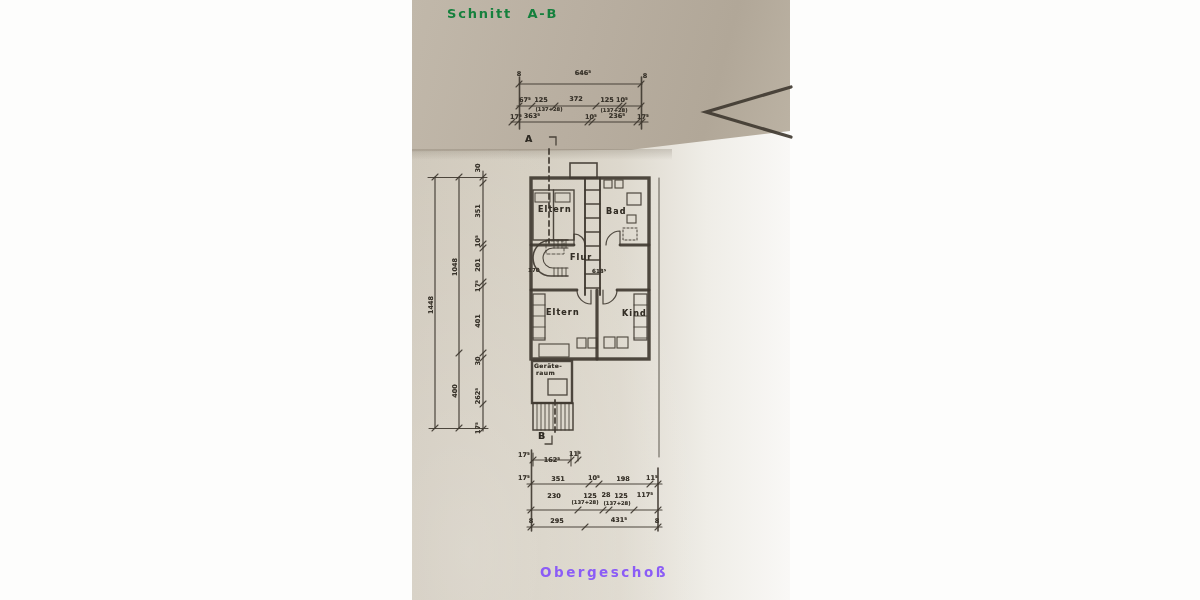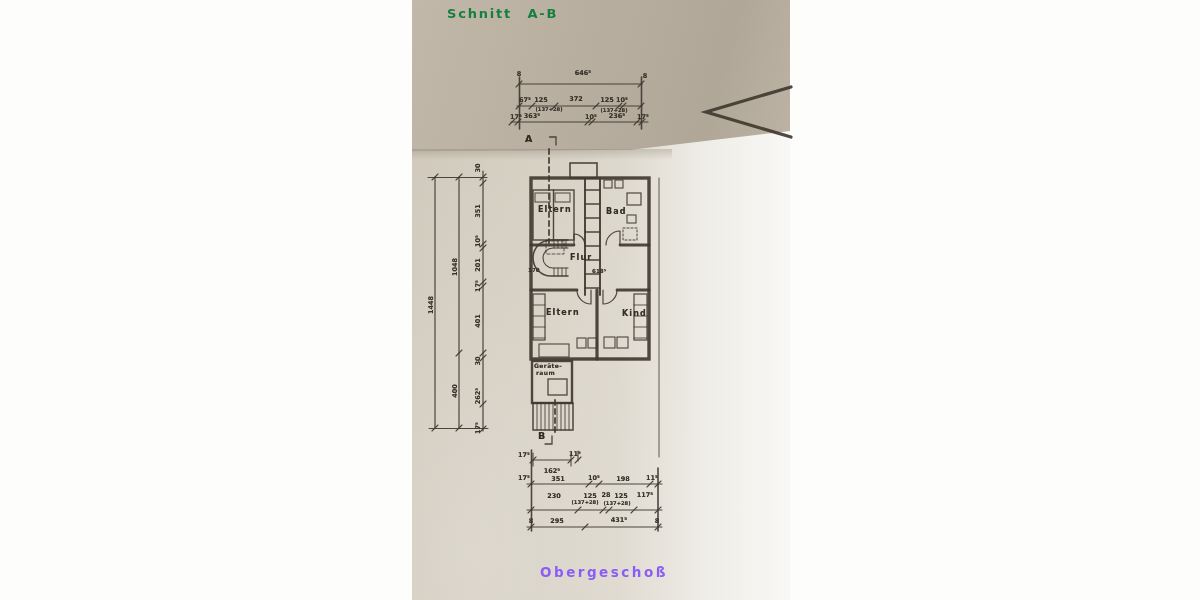--- a/index.html
+++ b/index.html
@@ -187,21 +187,21 @@
 <span class="lb rot" style="left:478px;top:211px">351</span>
 <span class="lb rot" style="left:478px;top:241px">10⁵</span>
 <span class="lb rot" style="left:478px;top:265px">201</span>
 <span class="lb rot" style="left:478px;top:286px">17⁵</span>
 <span class="lb rot" style="left:478px;top:321px">401</span>
 <span class="lb rot" style="left:478px;top:361px">30</span>
 <span class="lb rot" style="left:478px;top:396px">262⁵</span>
 <span class="lb rot" style="left:478px;top:428px">17⁵</span>
 
 <span class="lb c" style="left:524px;top:452px">17⁵</span>
-<span class="lb c" style="left:552px;top:468px">162⁵</span>
+<span class="lb c" style="left:552px;top:457px">162⁵</span>
 <span class="lb c" style="left:575px;top:451px">11⁵</span>
 <span class="lb c" style="left:524px;top:475px">17⁵</span>
 <span class="lb c" style="left:558px;top:476px">351</span>
 <span class="lb c" style="left:594px;top:475px">10⁵</span>
 <span class="lb c" style="left:623px;top:476px">198</span>
 <span class="lb c" style="left:652px;top:475px">11⁵</span>
 <span class="lb c" style="left:554px;top:493px">230</span>
 <span class="lb c" style="left:590px;top:493px">125</span>
 <span class="lb c" style="left:606px;top:492px">28</span>
 <span class="lb c" style="left:621px;top:493px">125</span>

